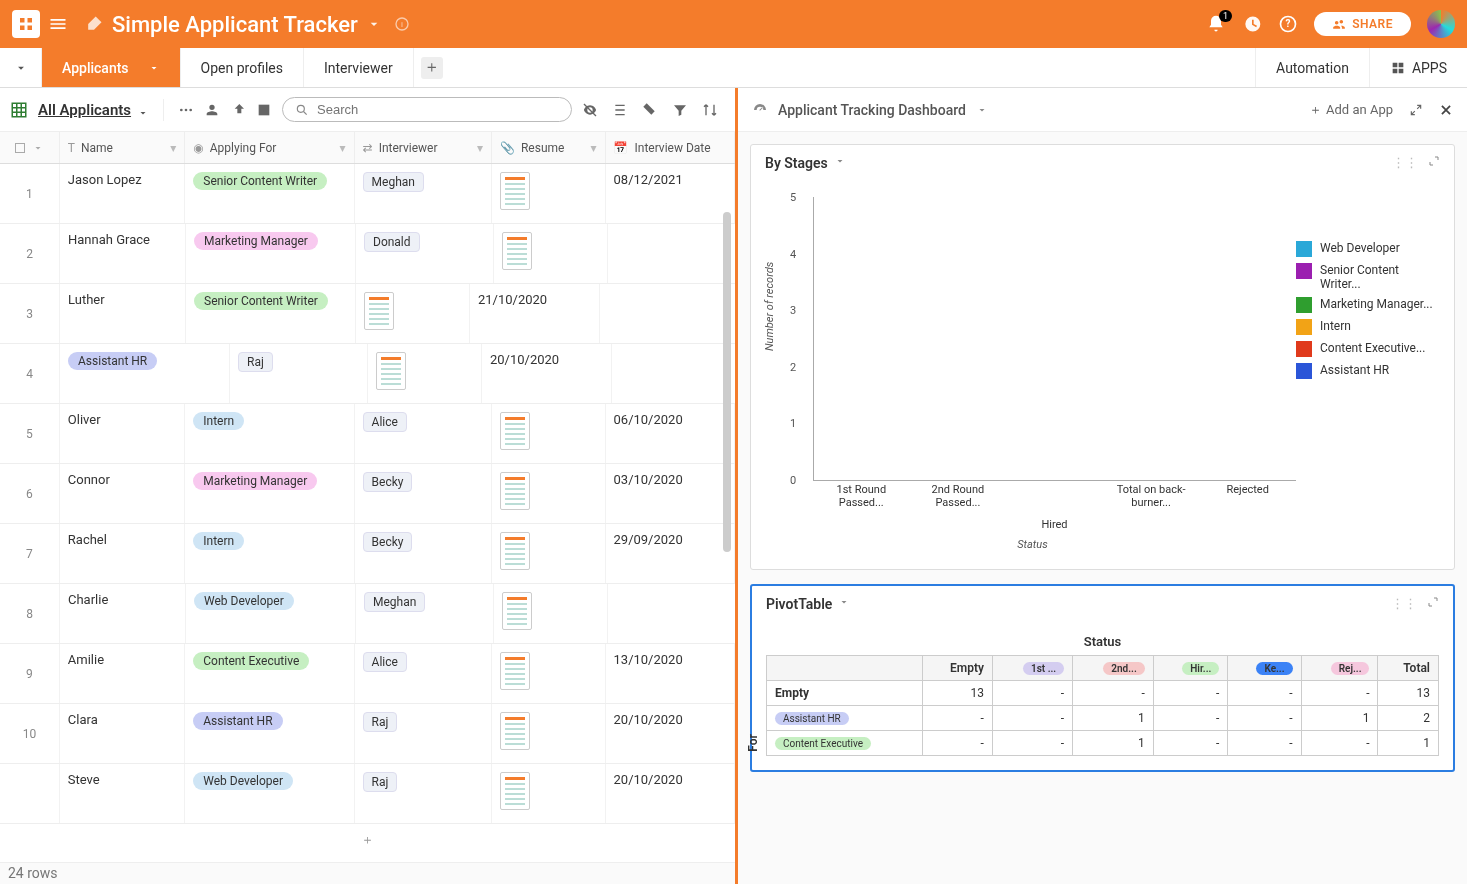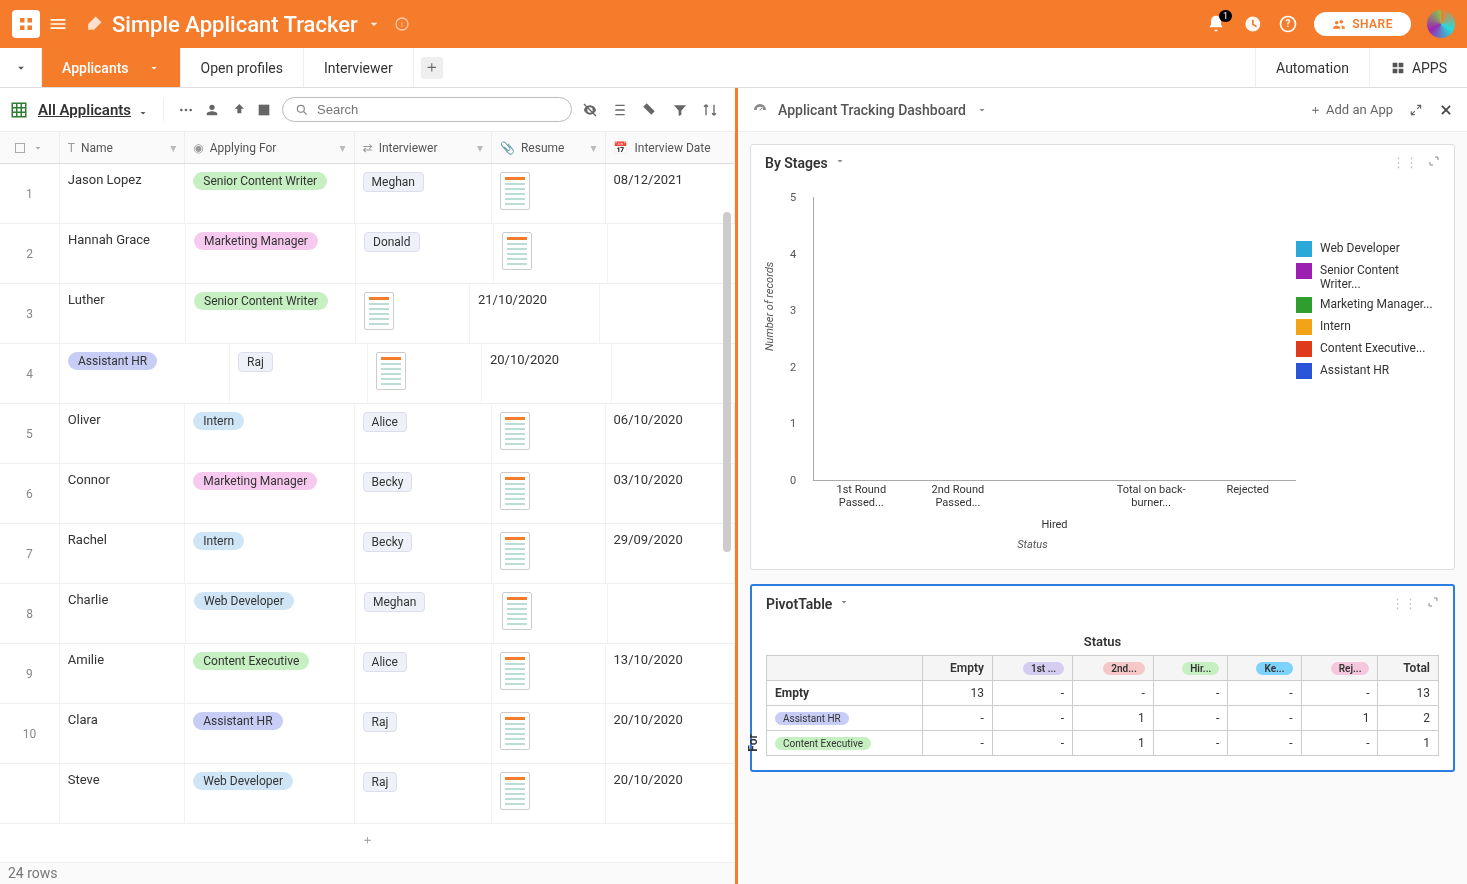--- a/index.html
+++ b/index.html
@@ -596,21 +596,21 @@
         <div class="pivot-wrap">
           <div class="pivot-title-row">Status</div>
           <table class="pivot-table" id="pivot">
               <tbody>
                 <tr>
                   <th class="lab"></th>
                   <th>Empty</th>
                   <th><span class="pivot-pill" style="background:#d4cdf0">1st ...</span></th>
                   <th><span class="pivot-pill" style="background:#f5c7c7">2nd...</span></th>
                   <th><span class="pivot-pill" style="background:#c6efc2">Hir...</span></th>
-                  <th><span class="pivot-pill" style="background:#7dd3fc">Ke...</span></th>
+                  <th><span class="pivot-pill" style="background:#3b82f6">Ke...</span></th>
                   <th><span class="pivot-pill" style="background:#f5c7dd">Rej...</span></th>
                   <th>Total</th>
                 </tr>
               </tbody>
               <tbody>
                 <tr>
                   <td class="lab"><b>Empty</b></td>
                   <td>13</td>
                   <td>-</td>
                   <td>-</td>

